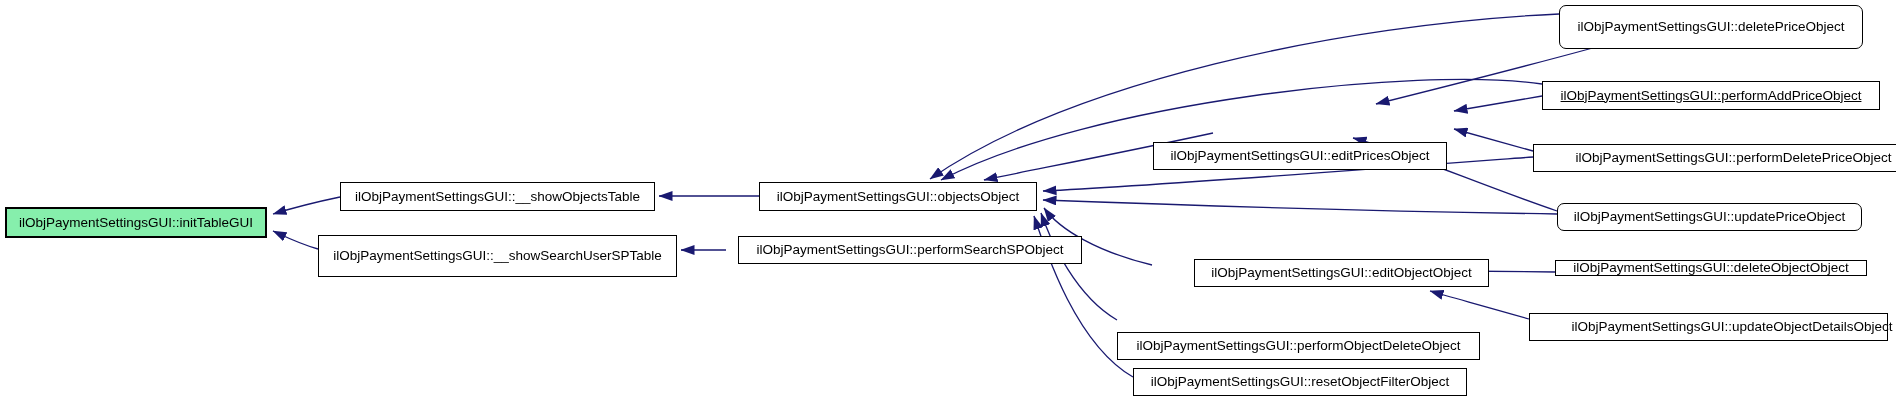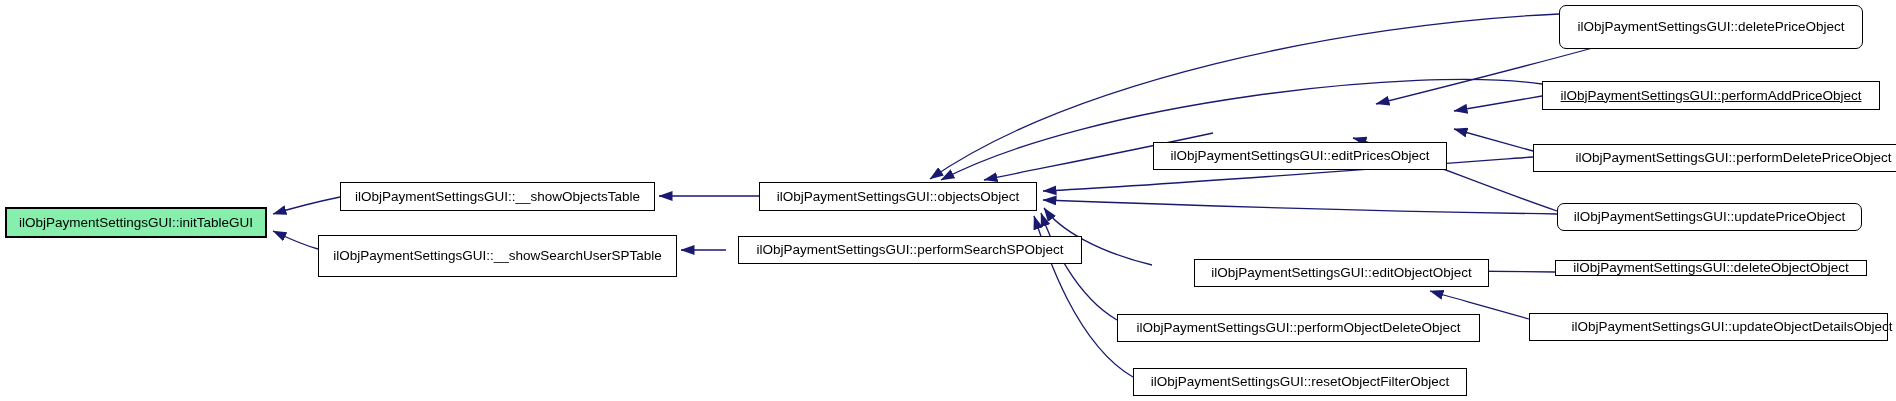--- a/index.html
+++ b/index.html
@@ -78,21 +78,21 @@
       </g>
   </svg>
   <div id="nodes">
       <div class="node focus" style="left: 5px; top: 207px; width: 262px; height: 31px;">ilObjPaymentSettingsGUI::initTableGUI</div>
       <div class="node" style="left: 340px; top: 182px; width: 315px; height: 29px;">ilObjPaymentSettingsGUI::__showObjectsTable</div>
       <div class="node" style="left: 318px; top: 235px; width: 359px; height: 42px;">ilObjPaymentSettingsGUI::__showSearchUserSPTable</div>
       <div class="node" style="left: 759px; top: 182px; width: 278px; height: 29px;">ilObjPaymentSettingsGUI::objectsObject</div>
       <div class="node" style="left: 718px; top: 236px; width: 344px; height: 28px; margin-left: 20px;">ilObjPaymentSettingsGUI::performSearchSPObject</div>
       <div class="node" style="left: 1153px; top: 105px; width: 294px; height: 28px; margin-top: 37px;">ilObjPaymentSettingsGUI::editPricesObject</div>
       <div class="node" style="left: 1194px; top: 259px; width: 295px; height: 28px;">ilObjPaymentSettingsGUI::editObjectObject</div>
-      <div class="node" style="left: 1117px; top: 314px; width: 363px; height: 28px;">ilObjPaymentSettingsGUI::performObjectDeleteObject</div>
+      <div class="node" style="left: 1117px; top: 332px; width: 363px; height: 28px;">ilObjPaymentSettingsGUI::performObjectDeleteObject</div>
       <div class="node" style="left: 1133px; top: 368px; width: 334px; height: 28px;">ilObjPaymentSettingsGUI::resetObjectFilterObject</div>
       <div class="node" style="left: 1559px; top: 5px; width: 304px; height: 44px; border-radius: 7px;">ilObjPaymentSettingsGUI::deletePriceObject</div>
       <div class="node" style="left: 1542px; top: 81px; width: 338px; height: 29px; text-decoration: underline;">ilObjPaymentSettingsGUI::performAddPriceObject</div>
       <div class="node" style="left: 1533px; top: 144px; width: 401px; height: 28px;">ilObjPaymentSettingsGUI::performDeletePriceObject</div>
       <div class="node" style="left: 1557px; top: 203px; width: 305px; height: 28px; border-radius: 7px;">ilObjPaymentSettingsGUI::updatePriceObject</div>
       <div class="node" style="left: 1555px; top: 260px; width: 312px; height: 16px;">ilObjPaymentSettingsGUI::deleteObjectObject</div>
       <div class="node" style="left: 1529px; top: 313px; width: 359px; height: 28px; padding-left: 47px;">ilObjPaymentSettingsGUI::updateObjectDetailsObject</div>
     </div>
 </div>
 

